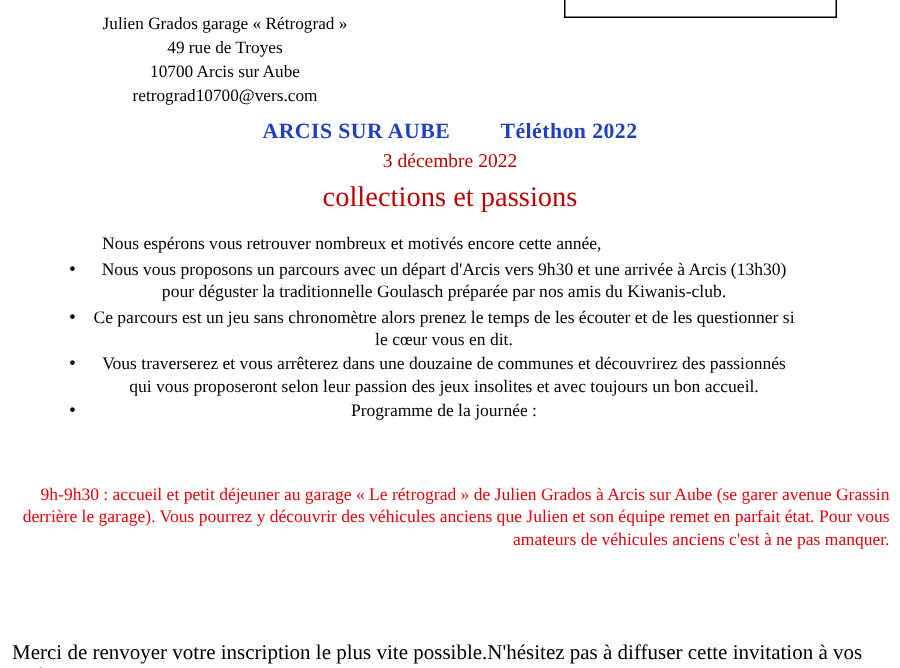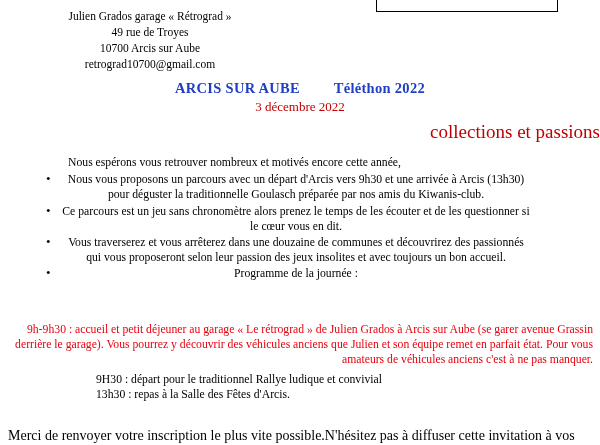--- a/index.html
+++ b/index.html
@@ -65,21 +65,20 @@
   .title-line2 {
     color: #c00000;
     font-size: 13px;
     margin-top: 2px;
   }
   .title-line3 {
     color: #c00000;
     font-size: 19px;
     margin-top: 6px;
     font-family: "Liberation Serif", serif;
-    text-align: right;
   }
   
   .body-text {
     position: absolute;
     left: 0;
     top: 155px;
     width: 556px;
     font-size: 11.7px;
     line-height: 15.2px;
   }
@@ -144,21 +143,21 @@
 <body>
 
 <div class="page">
 
   <div class="top-box"></div>
 
   <div class="letterhead">
     <div>Julien Grados garage « Rétrograd »</div>
     <div>49 rue de Troyes</div>
     <div>10700 Arcis sur Aube</div>
-    <div>retrograd10700@gmail.com</div>
+    <div>retrograd10700@vers.com</div>
   </div>
 
   <div class="title-block">
     <div class="title-line1">
       <span>ARCIS SUR AUBE</span>
       <span class="gap"></span>
       <span>Téléthon 2022</span>
     </div>
     <div class="title-line2">3 décembre 2022</div>
     <div class="title-line3">collections et passions</div>
@@ -169,20 +168,16 @@
     <ul class="bullets">
       <li>Nous vous proposons un parcours avec un départ d'Arcis vers 9h30 et une arrivée à Arcis (13h30) pour déguster la traditionnelle Goulasch préparée par nos amis du Kiwanis-club.</li>
       <li>Ce parcours est un jeu sans chronomètre alors prenez le temps de les écouter et de les questionner si le cœur vous en dit.</li>
       <li>Vous traverserez et vous arrêterez dans une douzaine de communes et découvrirez des passionnés qui vous proposeront selon leur passion des jeux insolites et avec toujours un bon accueil.</li>
       <li>Programme de la journée :</li>
     </ul>
   </div>
 
   <div class="red-para">9h-9h30 : accueil et petit déjeuner au garage « Le rétrograd » de Julien Grados à Arcis sur Aube (se garer avenue Grassin derrière le garage). Vous pourrez y découvrir des véhicules anciens que Julien et son équipe remet en parfait état. Pour vous amateurs de véhicules anciens c'est à ne pas manquer.</div>
 
-  <div class="schedule">
-    <div>9H30 : départ pour le traditionnel Rallye ludique et convivial</div>
-    <div>13h30 : repas à la Salle des Fêtes d'Arcis.</div>
-  </div>
 
   <div class="footer">Merci de renvoyer votre inscription le plus vite possible.N'hésitez pas à diffuser cette invitation à vos amis</div>
 
 </div>
 
 </body></html>

